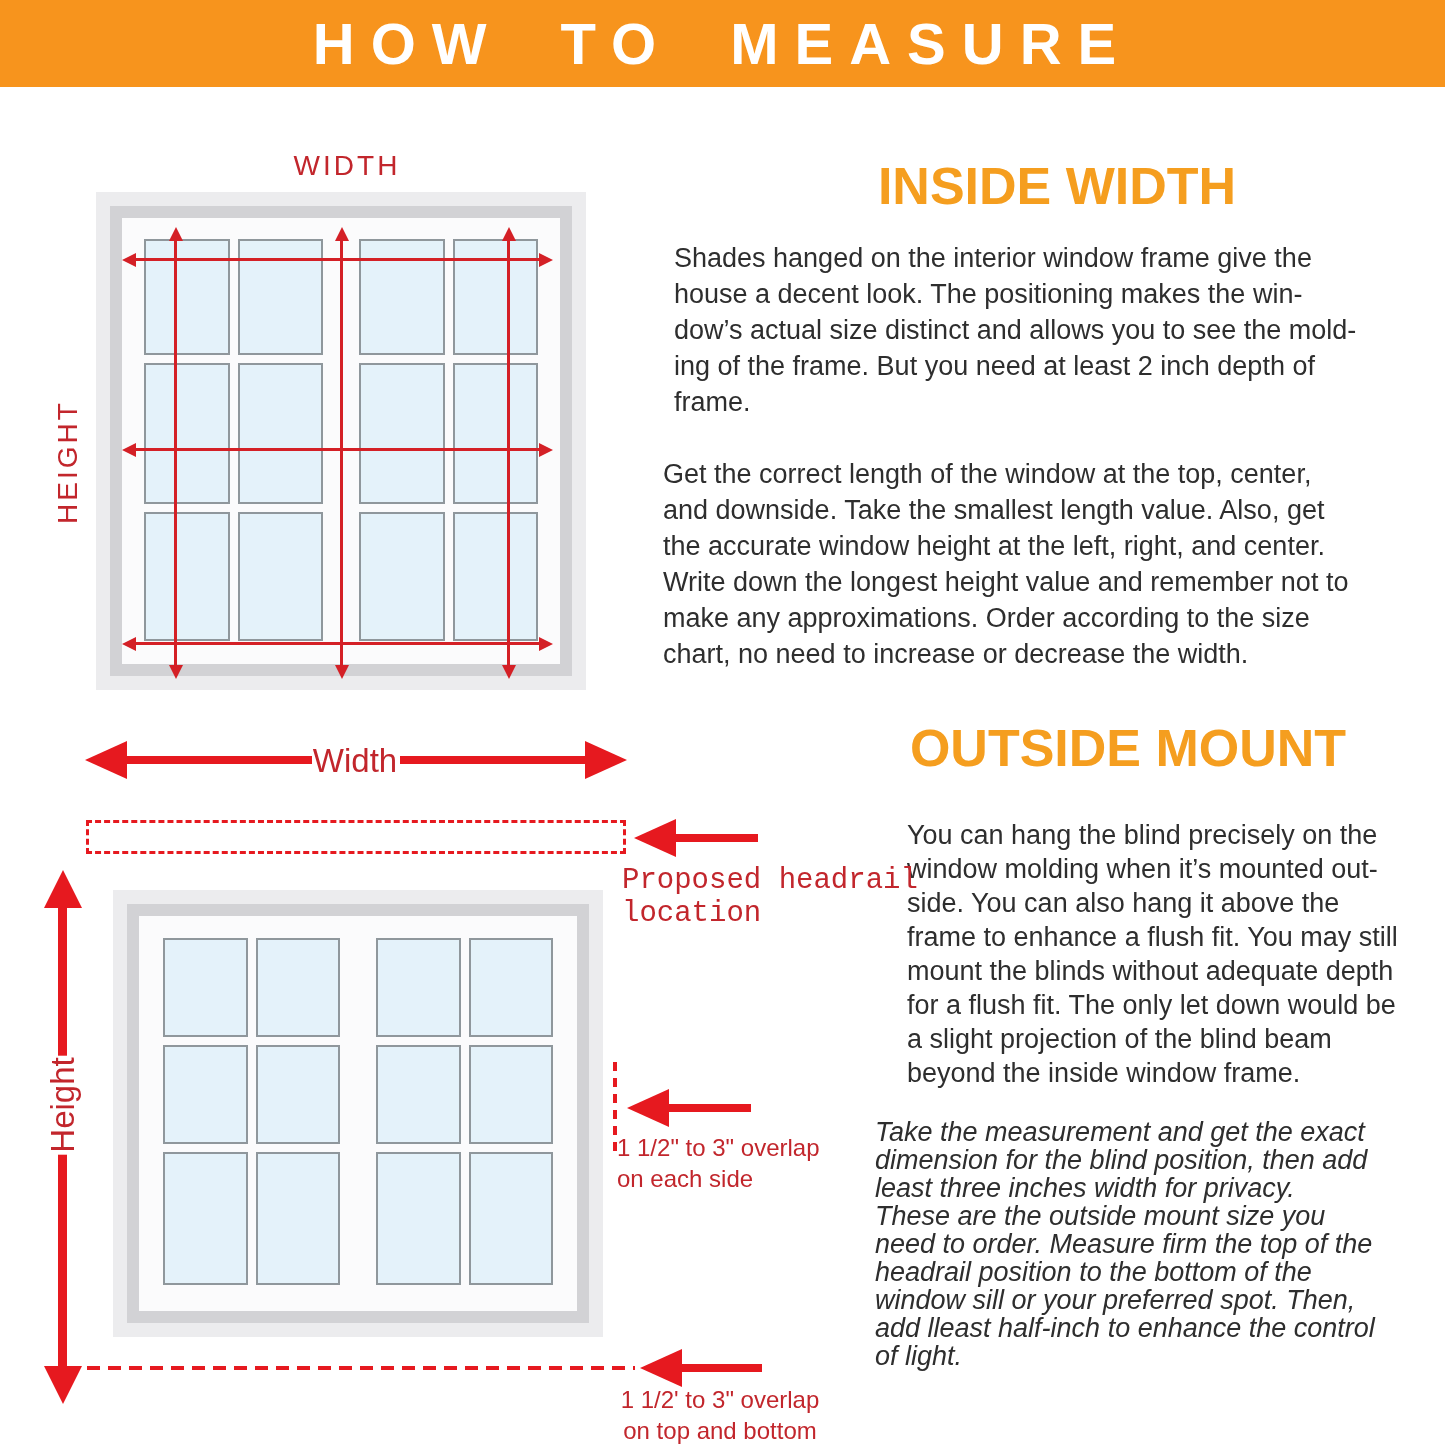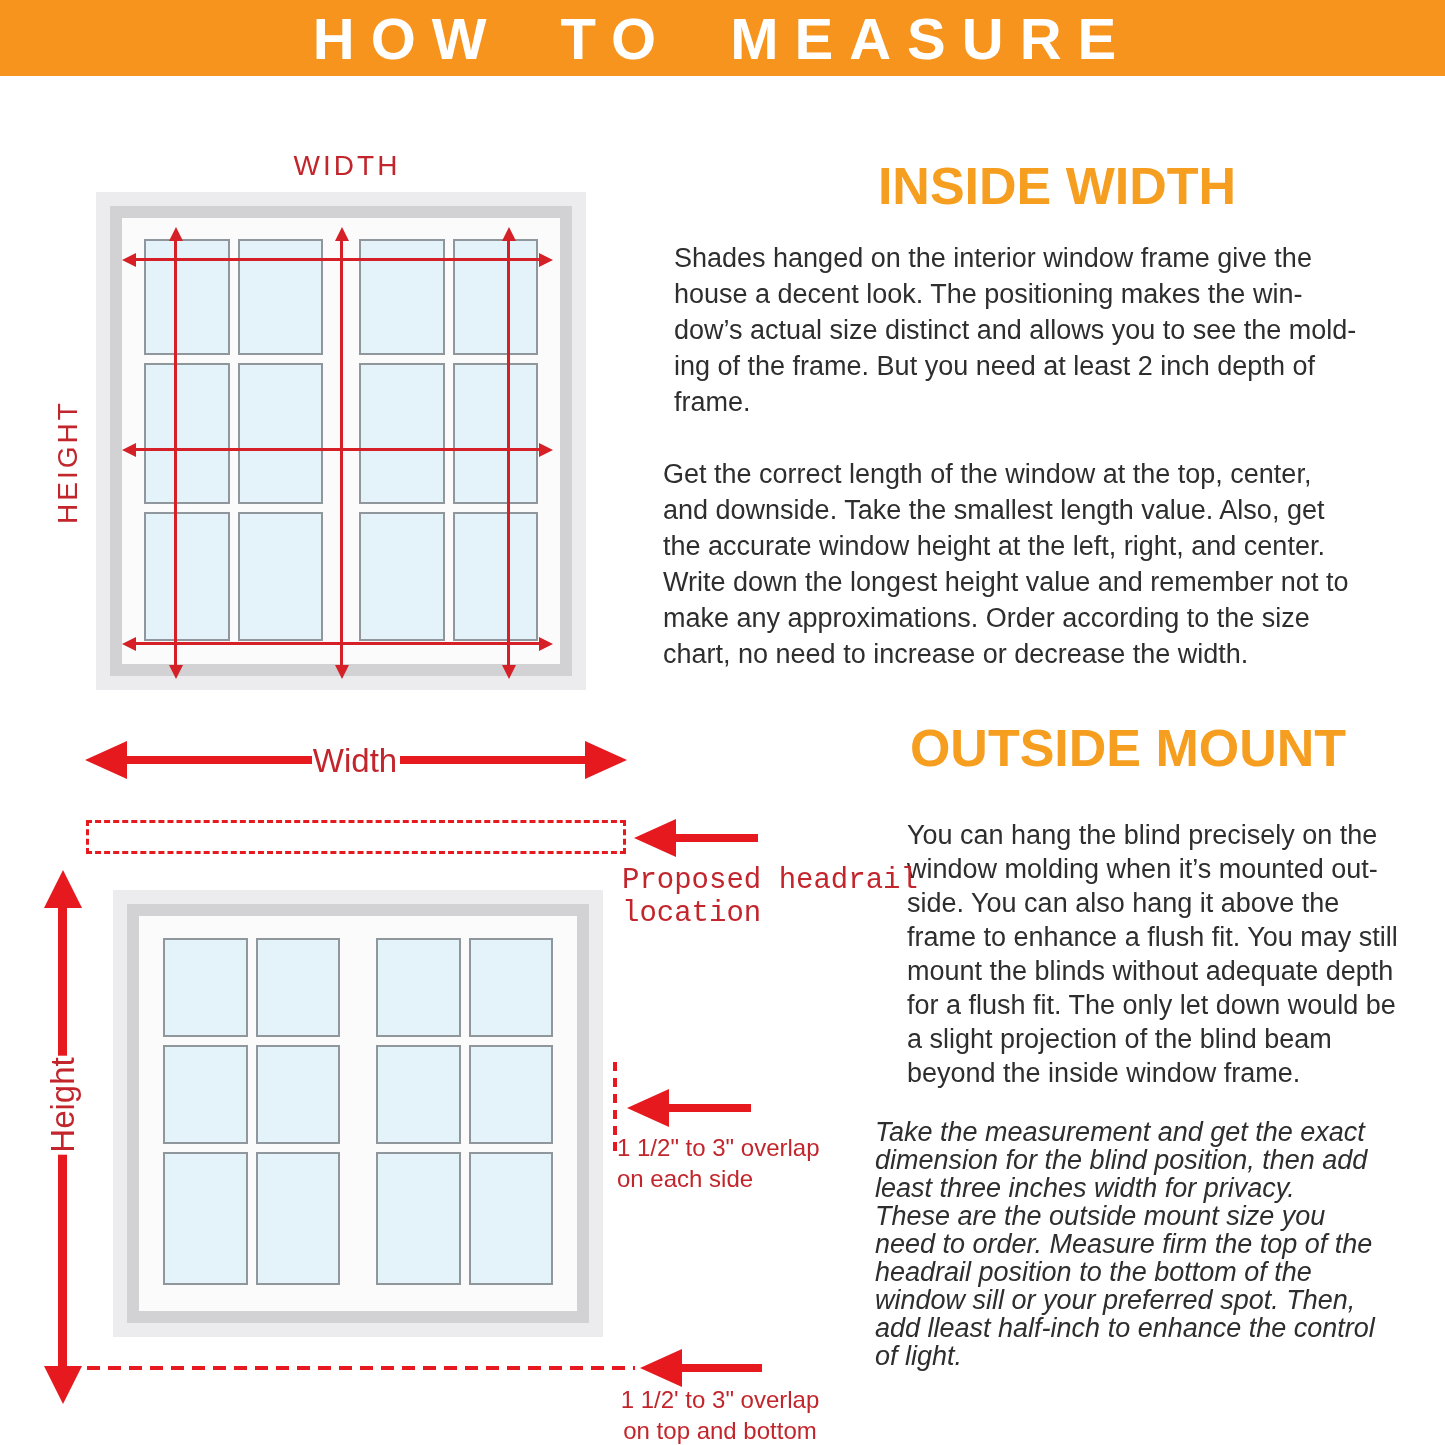--- a/index.html
+++ b/index.html
@@ -1,21 +1,21 @@
 <!DOCTYPE html>
 <html style="--orange: #F7941D; --heading_orange: #F59E1F; --label_red: #C2262C; --arrow_red: #E6191F; --line_red: #D42026; --text_dark: #2E2E2E; --pane_blue: #E4F2FA; --pane_border: #8F979C; --frame_light: #ECECEE; --frame_mid: #D2D2D5; --frame_inner: #FBFBFC;"><head>
 <meta charset="utf-8">
 <style>
   html,body{margin:0;padding:0;background:#fff;}
   *{box-sizing:border-box;}
   .canvas{position:relative;width:1445px;height:1445px;background:#ffffff;overflow:hidden;
           font-family:"Liberation Sans", sans-serif;}
 
   
-  .banner{position:absolute;left:0;top:0;width:1445px;height:76px;background:var(--orange);
+  .banner{position:absolute;left:0;top:0;width:1445px;height:87px;background:var(--orange);
           display:flex;align-items:center;justify-content:center;}
   .banner h1{margin:0;color:#fff;font-size:58px;font-weight:bold;letter-spacing:16px;word-spacing:26px;}
 
   
   .h2{position:absolute;margin:0;color:var(--heading_orange);font-weight:bold;font-size:52px;text-align:center;}
   .copy{position:absolute;color:var(--text_dark);font-size:27px;line-height:36px;margin:0;}
   .pre{white-space:pre-line;}
 
   
   .rlabel{position:absolute;color:var(--label_red);}

